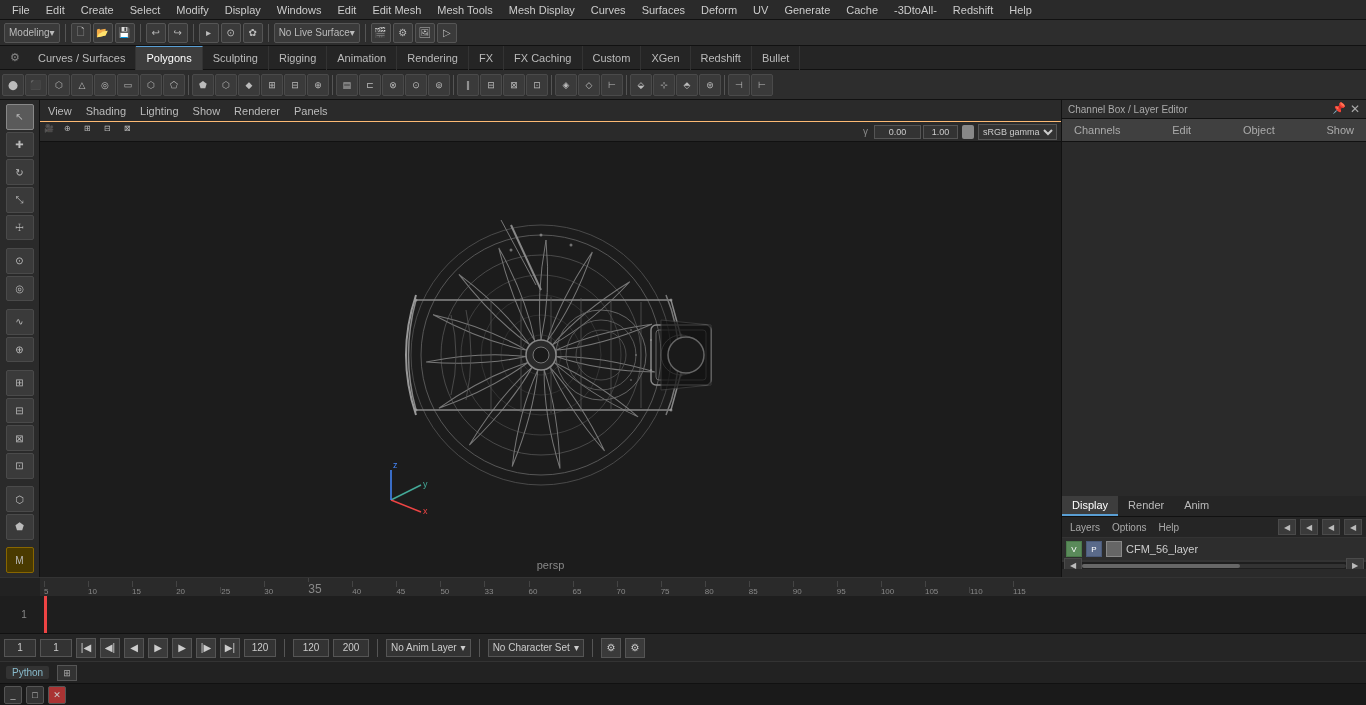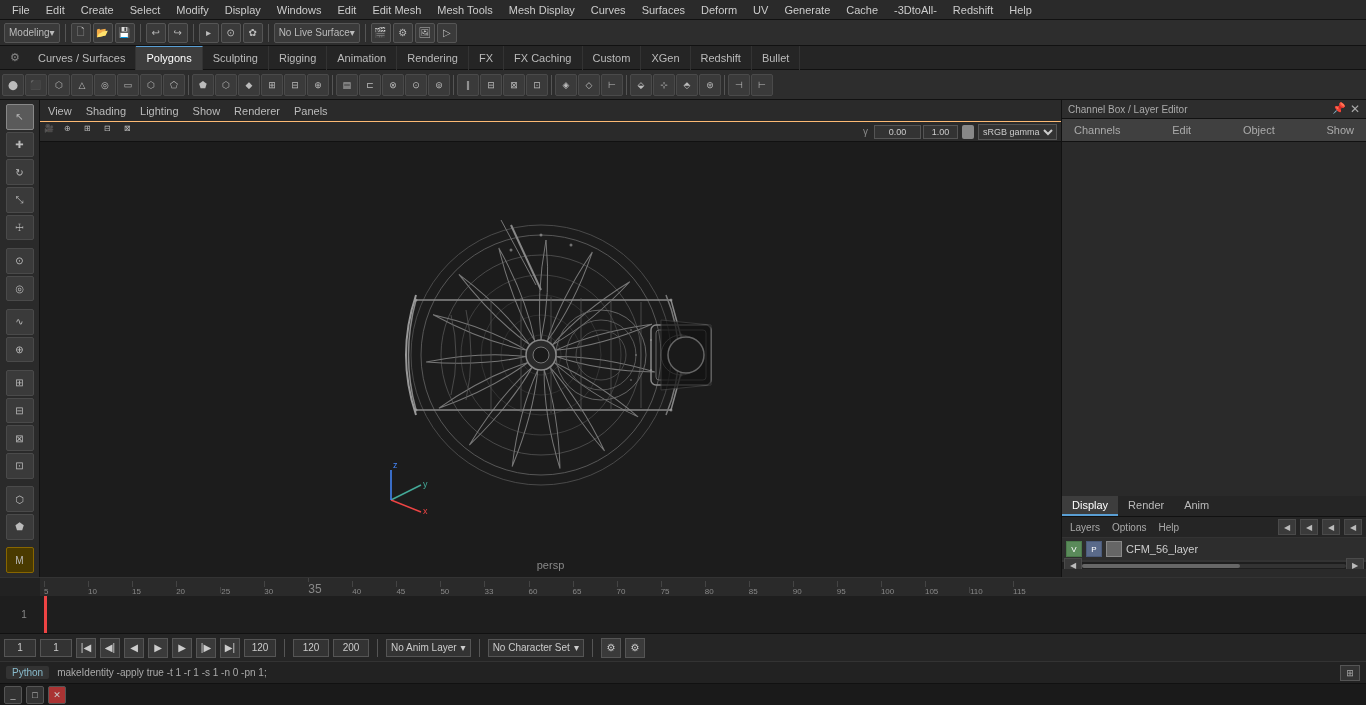--- a/index.html
+++ b/index.html
@@ -953,21 +953,20 @@
       <span>▾</span>
     </div>
     <div class="bb-sep"></div>
 
     <div class="pb-btn">⚙</div>
     <div class="pb-btn">⚙</div>
   </div>
 
   <div id="python-bar">
     <span class="python-label">Python</span>
-    <span class="python-cmd">makeIdentity -apply true -t 1 -r 1 -s 1 -n 0 -pn 1;</span>
     <div style="width:20px;height:16px;background:#333;border:1px solid #555;display:flex;align-items:center;justify-content:center;cursor:pointer;color:#aaa;font-size:9px;">⊞</div>
   </div>
 
   <div id="window-bar">
     <div class="win-btn minimize">_</div>
     <div class="win-btn maximize">□</div>
     <div class="win-btn close">✕</div>
   </div>
 
 </div>

